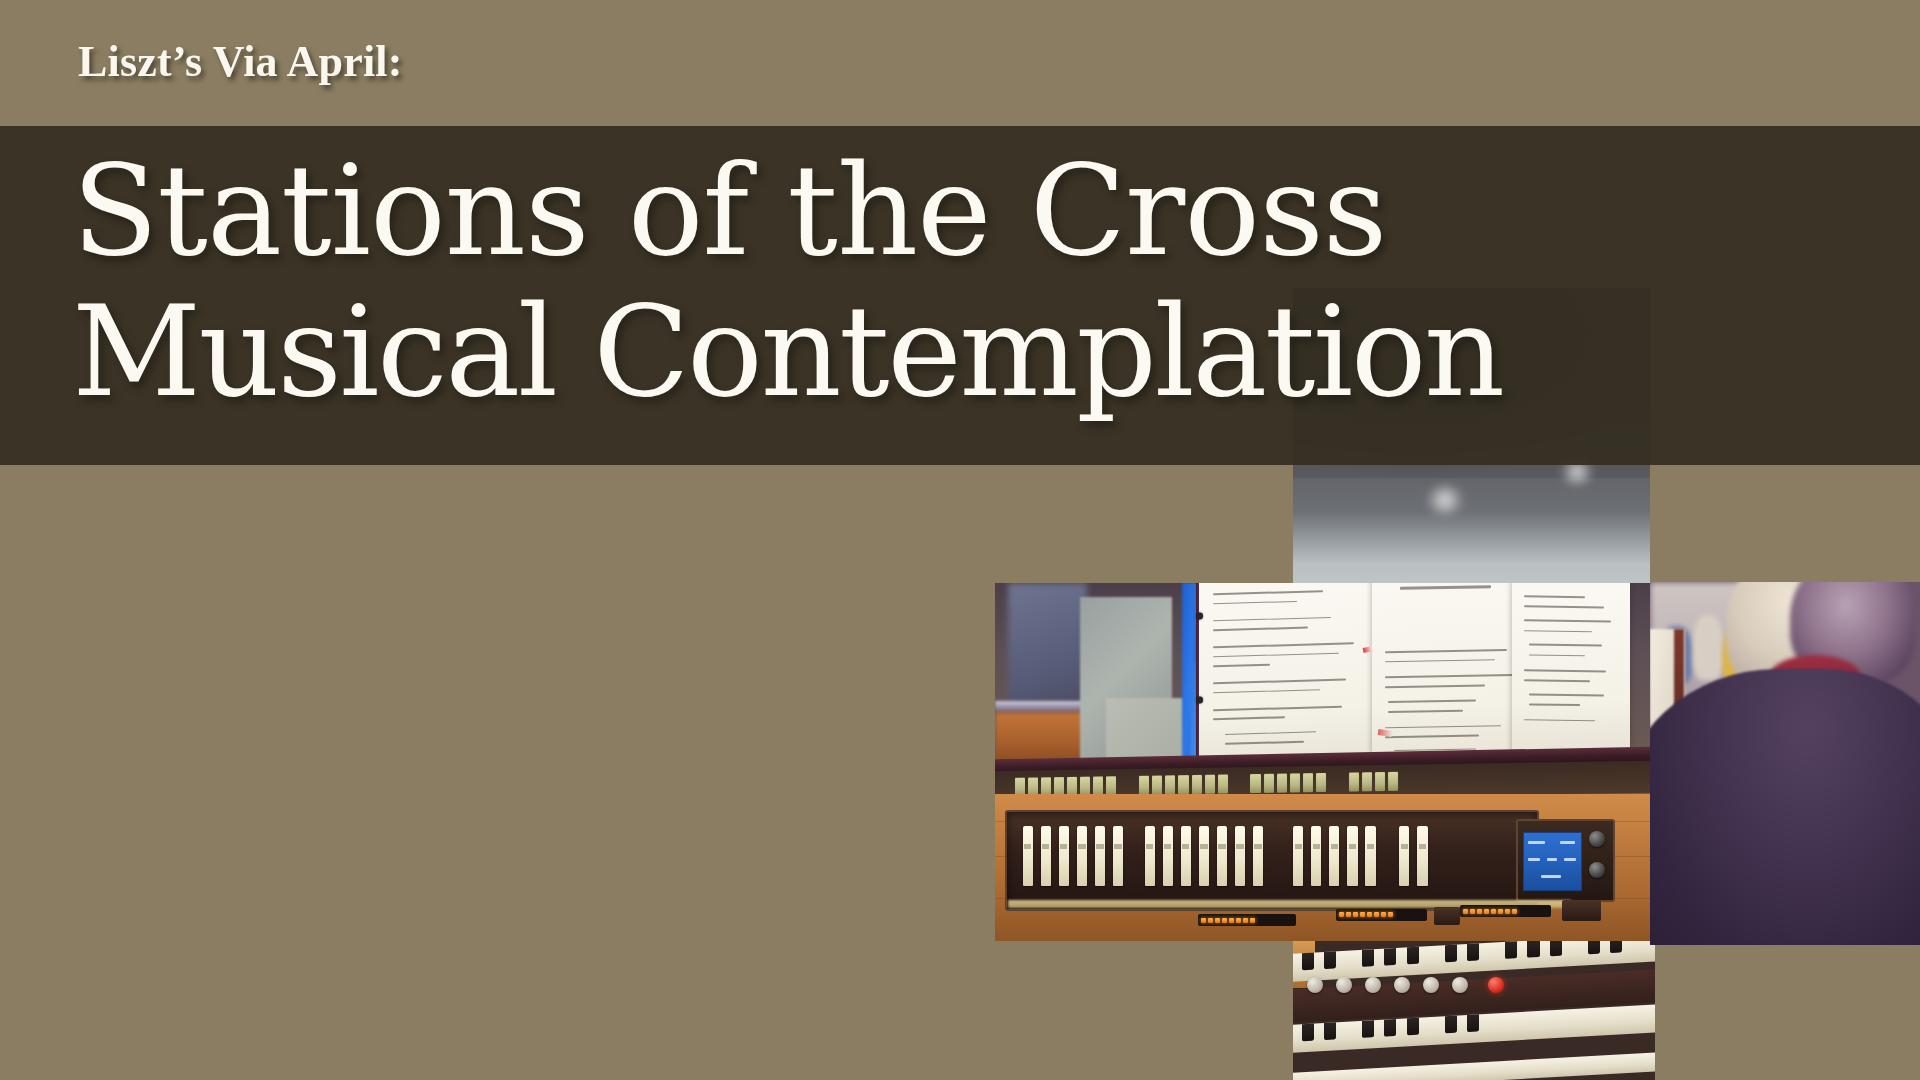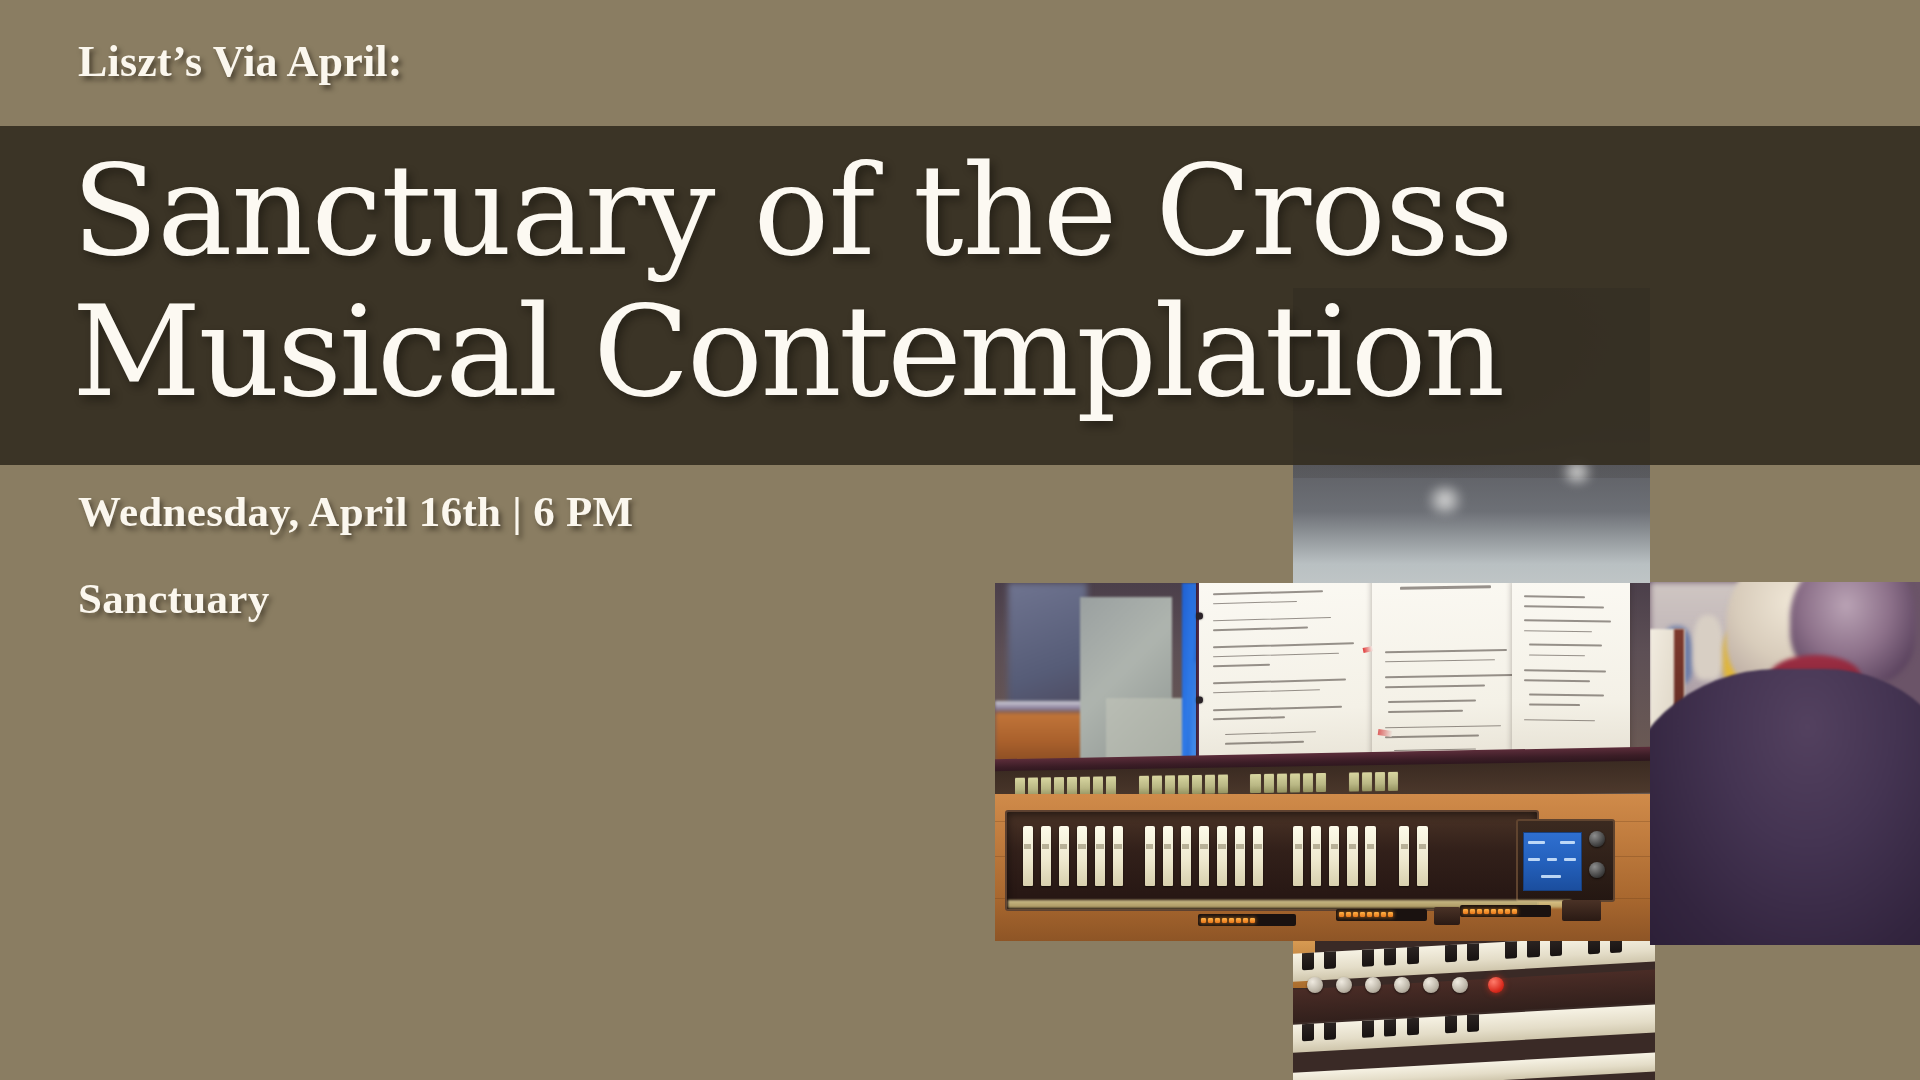--- a/index.html
+++ b/index.html
@@ -629,22 +629,18 @@
         <div class="organist-body"></div>
       </div>
     </div>
   </div>
 
   <div id="title-band"></div>
 
   <div id="eyebrow">Liszt’s Via April:</div>
 
   <div id="headline">
-    <span class="hl-line">Sanctuary of the Cross</span>
+    <span class="hl-line">Stations of the Cross</span>
     <span class="hl-line">Musical Contemplation</span>
   </div>
 
-  <div id="details">
-    <div class="detail-line" id="detail-when">Wednesday, April 16th | 6 PM</div>
-    <div class="detail-line" id="detail-where">Sanctuary</div>
-  </div>
 
 </div>
 
 </body></html>

